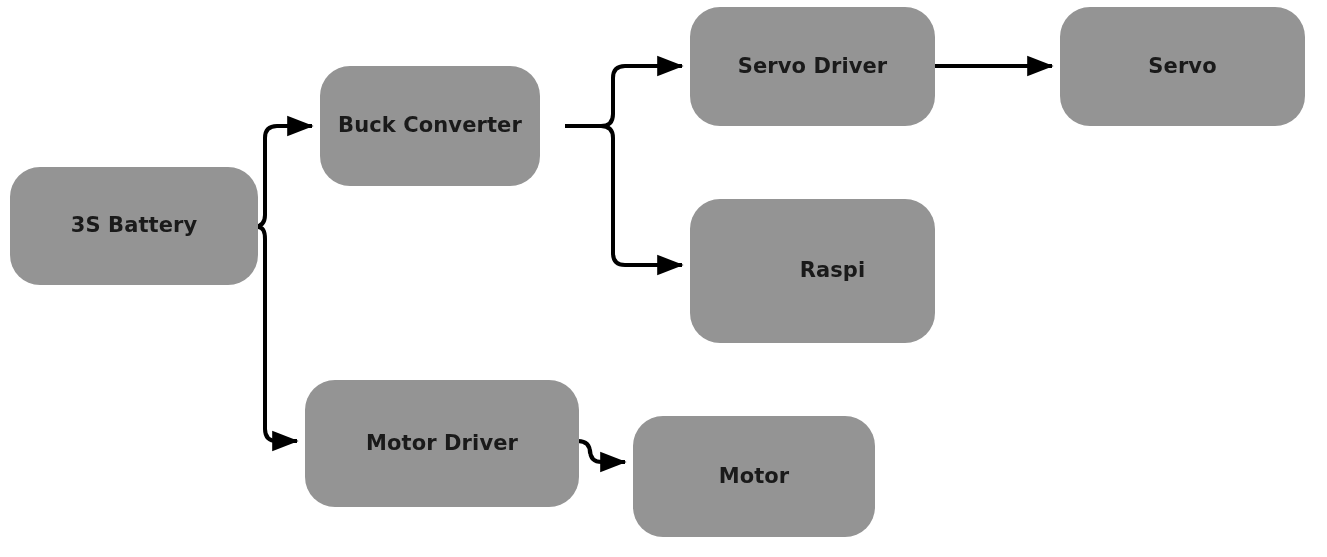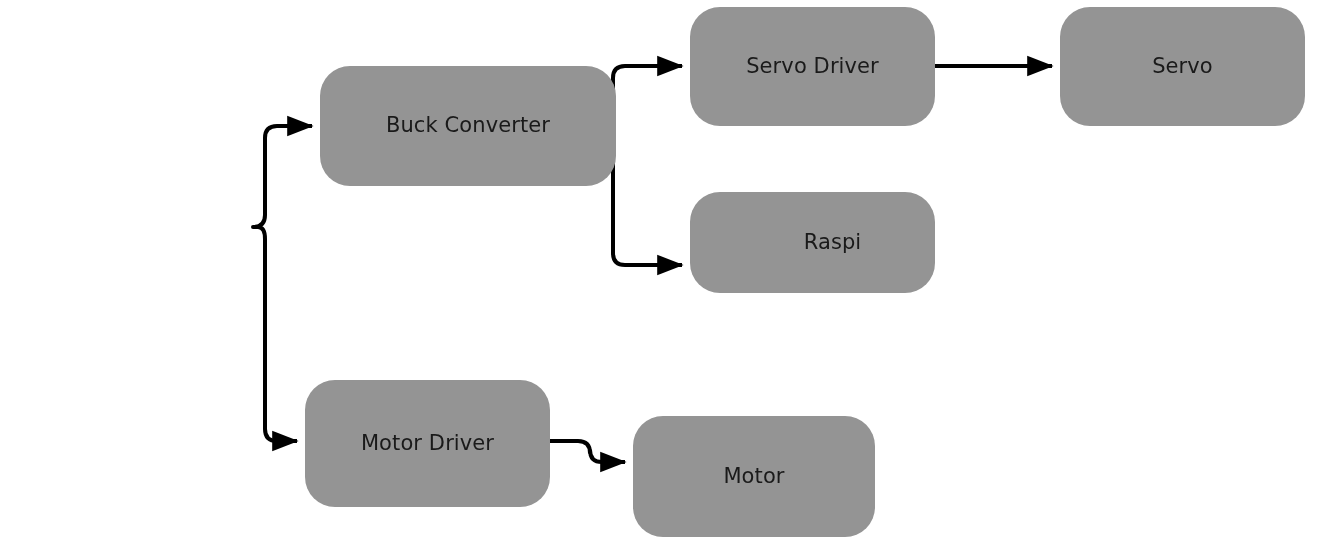--- a/index.html
+++ b/index.html
@@ -33,21 +33,21 @@
     display: flex;
     align-items: center;
     justify-content: center;
     text-align: center;
     z-index: 2;
   }
   .node-label {
     color: #1a1a1a;
     font-family: "DejaVu Sans", sans-serif;
     font-size: 21px;
-    font-weight: 400;
+    font-weight: 700;
     line-height: 1.2;
     letter-spacing: 0.1px;
     white-space: nowrap;
     user-select: none;
   }
 </style>
 </head>
 <body>
 
 <div id="diagram-canvas">
@@ -70,38 +70,41 @@
       <path d="M 565 126 L 601 126 Q 613 126 613 114 L 613 78 Q 613 66 625 66 L 682 66" marker-end="url(#arrowhead)"></path>
 
       <path d="M 565 126 L 601 126 Q 613 126 613 138 L 613 253 Q 613 265 625 265 L 682 265" marker-end="url(#arrowhead)"></path>
 
       <path d="M 935 66 L 1052 66" marker-end="url(#arrowhead)"></path>
 
       <path d="M 550 441 L 578 441 Q 590 441 590 453 L 590 450 Q 590 462 602 462 L 625 462" marker-end="url(#arrowhead)"></path>
     </g>
   </svg>
 
+  <div class="node" style="left:10px; top:167px; width:248px; height:118px;">
+    <span class="node-label">3S Battery</span>
+  </div>
 
-  <div class="node" style="left:320px; top:66px; width:296px; height:120px;">
+  <div class="node" style="left:320px; top:66px; width:220px; height:120px;">
     <span class="node-label">Buck Converter</span>
   </div>
 
   <div class="node" style="left:690px; top:7px; width:245px; height:119px;">
     <span class="node-label">Servo Driver</span>
   </div>
 
   <div class="node" style="left:1060px; top:7px; width:245px; height:119px;text-align:center;">
     <span class="node-label">Servo</span>
   </div>
 
-  <div class="node" style="left:690px; top:192px; width:245px; height:101px;padding-left:40px;">
+  <div class="node" style="left:690px; top:199px; width:245px; height:144px;padding-left:40px;">
     <span class="node-label">Raspi</span>
   </div>
 
-  <div class="node" style="left:305px; top:380px; width:245px; height:127px;">
+  <div class="node" style="left:305px; top:380px; width:274px; height:127px;">
     <span class="node-label">Motor Driver</span>
   </div>
 
   <div class="node" style="left:633px; top:402px; width:242px; height:121px;margin-top:14px;">
     <span class="node-label">Motor</span>
   </div>
 
 </div>
 
 </body></html>

